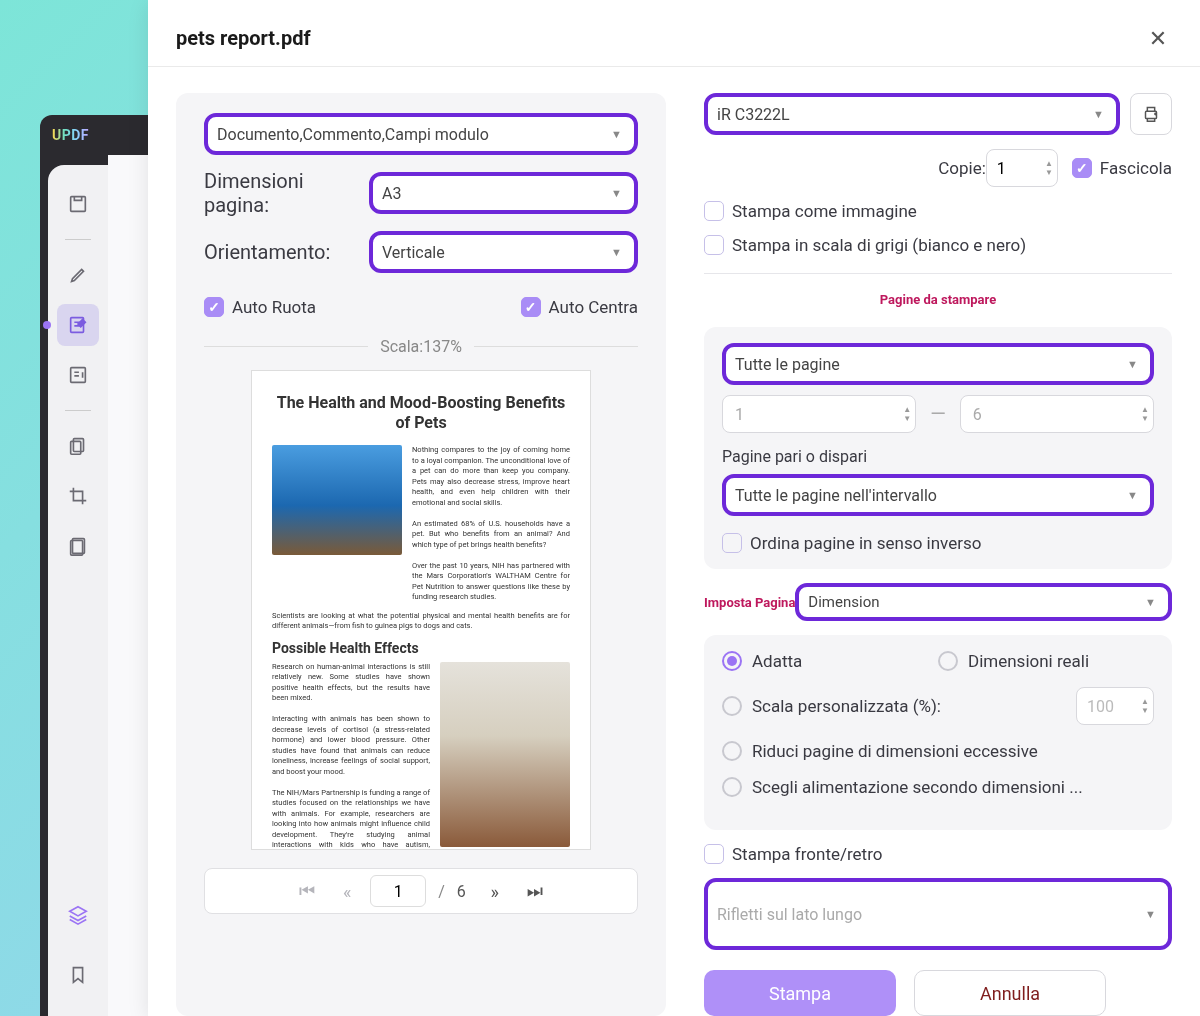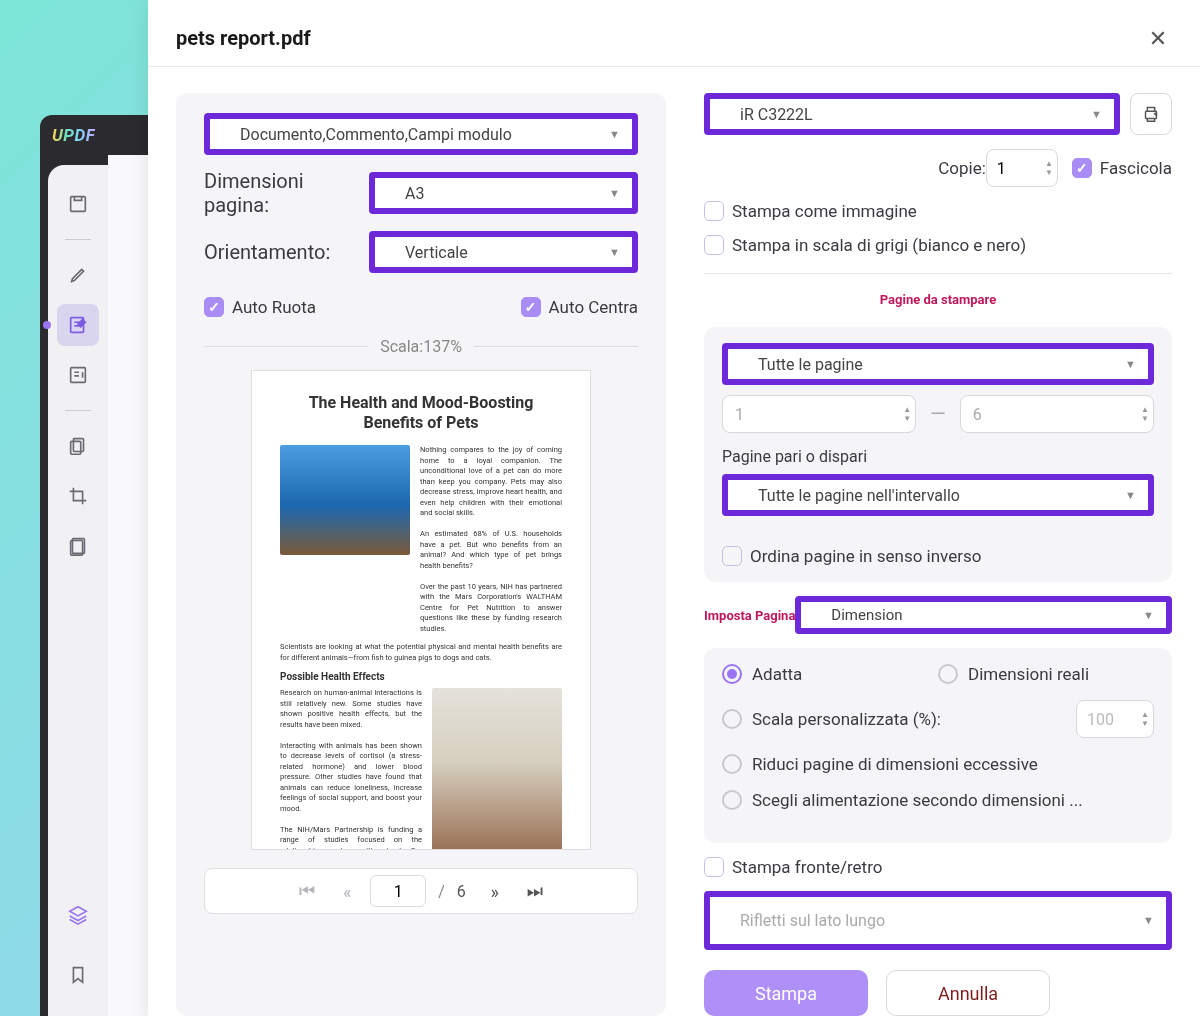--- a/index.html
+++ b/index.html
@@ -1,20 +1,20 @@
 <!DOCTYPE html>
 <html><head>
 <meta charset="utf-8">
 <style>
 * { box-sizing: border-box; margin: 0; padding: 0; font-family: -apple-system, BlinkMacSystemFont, "Segoe UI", Roboto, Arial, sans-serif; }
 body { width: 1200px; height: 1016px; overflow: hidden; background: linear-gradient(135deg, #7de5d8 0%, #8fd9e8 50%, #9ec9f5 100%); position: relative; }
 
 .app-window { position: absolute; left: 40px; top: 115px; right: 0; bottom: 0; background: #2b2a2f; border-radius: 12px 0 0 0; }
 .app-titlebar { height: 40px; display: flex; align-items: center; justify-content: space-between; padding: 0 12px; }
-.app-logo { font-weight: 700; font-size: 17px; letter-spacing: 0.5px; background: linear-gradient(90deg,#ffd54a,#6fe0c4,#8ad2ff,#bfa6ff); font-style: italic; -webkit-background-clip: text; -webkit-text-fill-color: transparent; }
+.app-logo { font-weight: 700; font-size: 14px; letter-spacing: 0.5px; background: linear-gradient(90deg,#ffd54a,#6fe0c4,#8ad2ff,#bfa6ff); -webkit-background-clip: text; -webkit-text-fill-color: transparent; }
 .win-btns { display: flex; gap: 18px; color: #a8a7ad; }
 .win-btns span { font-size: 18px; cursor: pointer; }
 
 .app-body { display: flex; height: calc(100% - 40px); }
 .left-tools, .right-tools { width: 60px; background: #f1f1f3; display: flex; flex-direction: column; align-items: center; padding-top: 18px; gap: 8px; border-radius: 16px 0 0 0; margin-left: 8px; margin-top: 10px;}
 .right-tools { border-radius: 0 16px 0 0; margin-left:0; margin-right:8px;}
 .tool-btn { width: 42px; height: 42px; display:flex; align-items:center; justify-content:center; border-radius: 8px; color:#6b6a72; cursor:pointer; position:relative;}
 .tool-btn.active { background:#d9d5ef; color:#7b5ce0;}
 .tool-sep { height:1px; width:26px; background:#ccc; margin:6px 0;}
 .tool-btn svg { width:22px; height:22px; }
@@ -24,35 +24,35 @@
 
 .dialog { position:absolute; left:148px; top:0; right:0; bottom:0; background:#fff; border-radius: 0; box-shadow: 0 4px 20px rgba(0,0,0,0.1); display:flex; flex-direction:column; }
 .dlg-header { display:flex; align-items:center; justify-content:space-between; padding:24px 28px 14px 28px; border-bottom:1px solid #eaeaea; }
 .dlg-title { font-size:20px; font-weight:700; color:#1a1a1a; }
 .close-x { font-size:22px; color:#555; cursor:pointer; width:28px; height:28px; display:flex; align-items:center; justify-content:center; }
 
 .dlg-body { flex:1; display:flex; gap:38px; padding:26px 28px 0 28px; overflow:hidden;}
 .preview-panel { width:490px; background:#f5f5f7; border-radius:12px; padding:20px 28px 22px 28px; display:flex; flex-direction:column; }
 .form-row { display:flex; align-items:center; margin-bottom:14px; gap:10px;}
 .form-label { color:#3a3a42; font-size:20px; width:155px; flex-shrink:0;}
-.select-box { flex:1; height:42px; background:#fff; border:6px solid #6d28d9; border-radius:4px; display:flex; align-items:center; justify-content:space-between; padding:0 12px 0 30px; color:#444; font-size:16px; cursor:pointer;}
+.select-box { flex:1; height:42px; background:#fff; border:4px solid #6d28d9; border-radius:12px; display:flex; align-items:center; justify-content:space-between; padding:0 12px 0 9px; color:#444; font-size:16px; cursor:pointer;}
 .full-select { width:100%; }
 .caret { color:#888; font-size:11px;}
 .chk-row { display:flex; align-items:center; gap:8px; }
 .chk { width:20px; height:20px; border-radius:5px; border:1.5px solid #c6c0e8; display:flex; align-items:center; justify-content:center; cursor:pointer; flex-shrink:0;}
 .chk.checked { background:#a98cf6; border-color:#a98cf6; }
 .chk.checked::after { content:'✓'; color:#fff; font-size:14px; font-weight:bold;}
 .chk-label { font-size:17px; color:#3a3a42;}
 .two-chk { display:flex; justify-content:space-between; margin-top:10px; margin-bottom:10px;}
 .scale-sep { display:flex; align-items:center; gap:12px; margin:10px 0 14px 0; color:#888; font-size:16px;}
 .scale-sep::before, .scale-sep::after { content:''; flex:1; height:1px; background:#ddd;}
 
-.page-preview { background:#fff; border:1px solid #ddd; width:340px; height:480px; margin:0 auto; padding:22px 28px; font-size:7.5px; color:#333; overflow:hidden; }
+.page-preview { background:#fff; border:1px solid #ddd; width:340px; height:480px; margin:0 auto; padding:22px 20px; font-size:7.5px; color:#333; overflow:hidden; }
 .page-preview h1 { text-align:center; font-size:16px; font-weight:700; line-height:1.25; margin-bottom:12px;}
-.page-preview h2 { font-size:10px; font-weight:700; margin:8px 0 6px 0;}
+.page-preview h2 { font-size:14px; font-weight:700; margin:8px 0 6px 0;}
 .pv-row { display:flex; gap:10px; margin-bottom:8px;}
 .pv-img { background:linear-gradient(#3a7db5 0%, #2c6ea8 60%, #8a6a4a 100%); border-radius:2px; flex-shrink:0;}
 .pv-cat { width:130px; height:110px; background:linear-gradient(#4a9de0 0%, #1c68b0 55%, #7a5a38 100%);}
 .pv-dog { width:130px; height:185px; background:linear-gradient(#e5e2db 0%, #d6cfbf 40%, #8a5a3a 100%);}
 .pv-text { flex:1; text-align:justify; line-height:1.4;}
 .pv-full { text-align:justify; line-height:1.4; margin-bottom:8px;}
 
 .pager { display:flex; align-items:center; justify-content:center; gap:6px; margin-top:18px; background:#fff; border:1px solid #e0e0e3; border-radius:8px; height:46px; padding:0 10px;}
 .pager-btn { width:34px; height:34px; display:flex; align-items:center; justify-content:center; color:#b5b5bb; font-size:18px; cursor:pointer;}
 .pager-btn.enabled { color:#555;}
@@ -85,21 +85,21 @@
 .radio-row { display:flex; align-items:center; margin-bottom:16px;}
 .radio-label { font-size:17px; color:#3a3a42;}
 .radio-grid { display:flex; flex-wrap:wrap;}
 .radio-grid .radio-row { width:50%;}
 .scale-input { width:78px; height:38px; margin-left:auto;}
 .scale-input input { color:#bbb;}
 .imposta-header { display:flex; align-items:center; justify-content:space-between;}
 .dim-select { width:112px; height:38px; font-size:15px;}
 .flip-select { color:#aaa;}
 .action-row { display:flex; gap:18px; margin-top:6px;}
-.btn { flex:0 0 auto; width:164px; height:46px; border-radius:10px; font-size:18px; display:flex; align-items:center; justify-content:center; cursor:pointer; border:1px solid transparent;}
+.btn { flex:0 0 auto; width:192px; height:46px; border-radius:10px; font-size:18px; display:flex; align-items:center; justify-content:center; cursor:pointer; border:1px solid transparent;}
 .btn-primary { background:#af90f8; color:#fff;}
 .btn-secondary { background:#fff; color:#7f1d1d; border-color:#d8d8dd;}
 .tool-dot { position:absolute; left:-14px; width:8px; height:8px; background:#9b74f4; border-radius:50%;}
 </style>
 </head>
 <body>
 
 <div class="app-window">
   <div class="app-titlebar">
     <span class="app-logo">UPDF</span>
@@ -361,21 +361,21 @@
                 <span>▲</span>
                 <span>▼</span>
               </div>
           </div>
         </div>
         <div class="odd-label">Pagine pari o dispari</div>
         <div class="select-box full-select">
           <span>Tutte le pagine nell'intervallo</span>
           <span class="caret">▼</span>
         </div>
-        <div class="chk-row" style="margin-top:30px">
+        <div class="chk-row" style="margin-top:17px">
           <span class="chk"></span>
           <span class="chk-label">Ordina pagine in senso inverso</span>
         </div>
       </div>
 
       <div class="imposta-header">
         <span class="section-title" style="margin-bottom:0">Imposta Pagina</span>
         <div class="select-box dim-select">
           <span style="overflow:hidden;white-space:nowrap;">Dimension</span>
           <span class="caret">▼</span>

